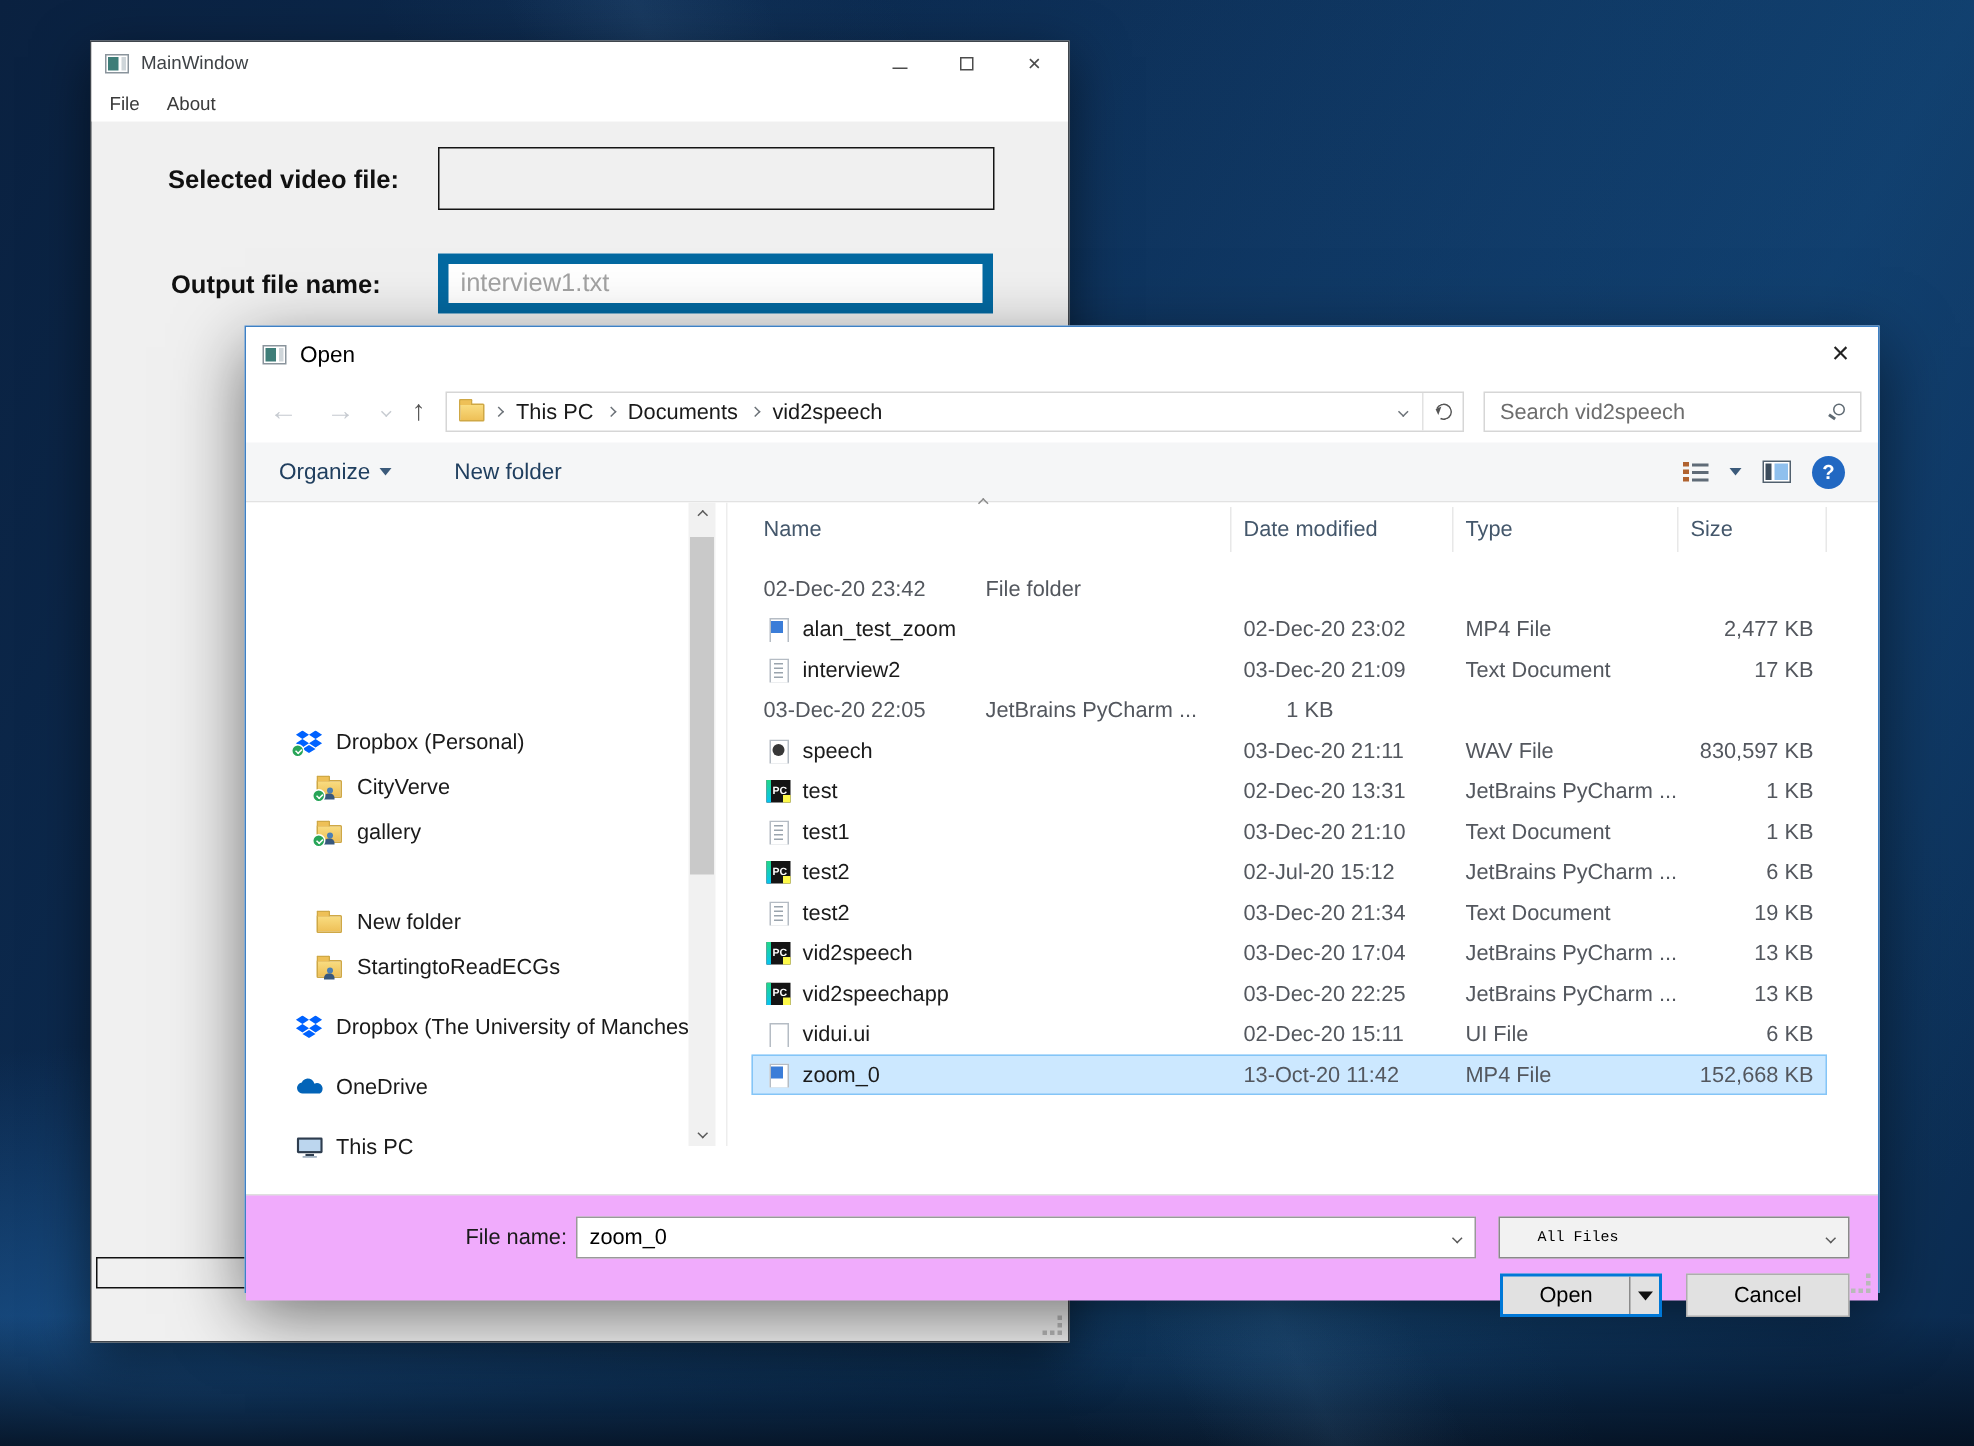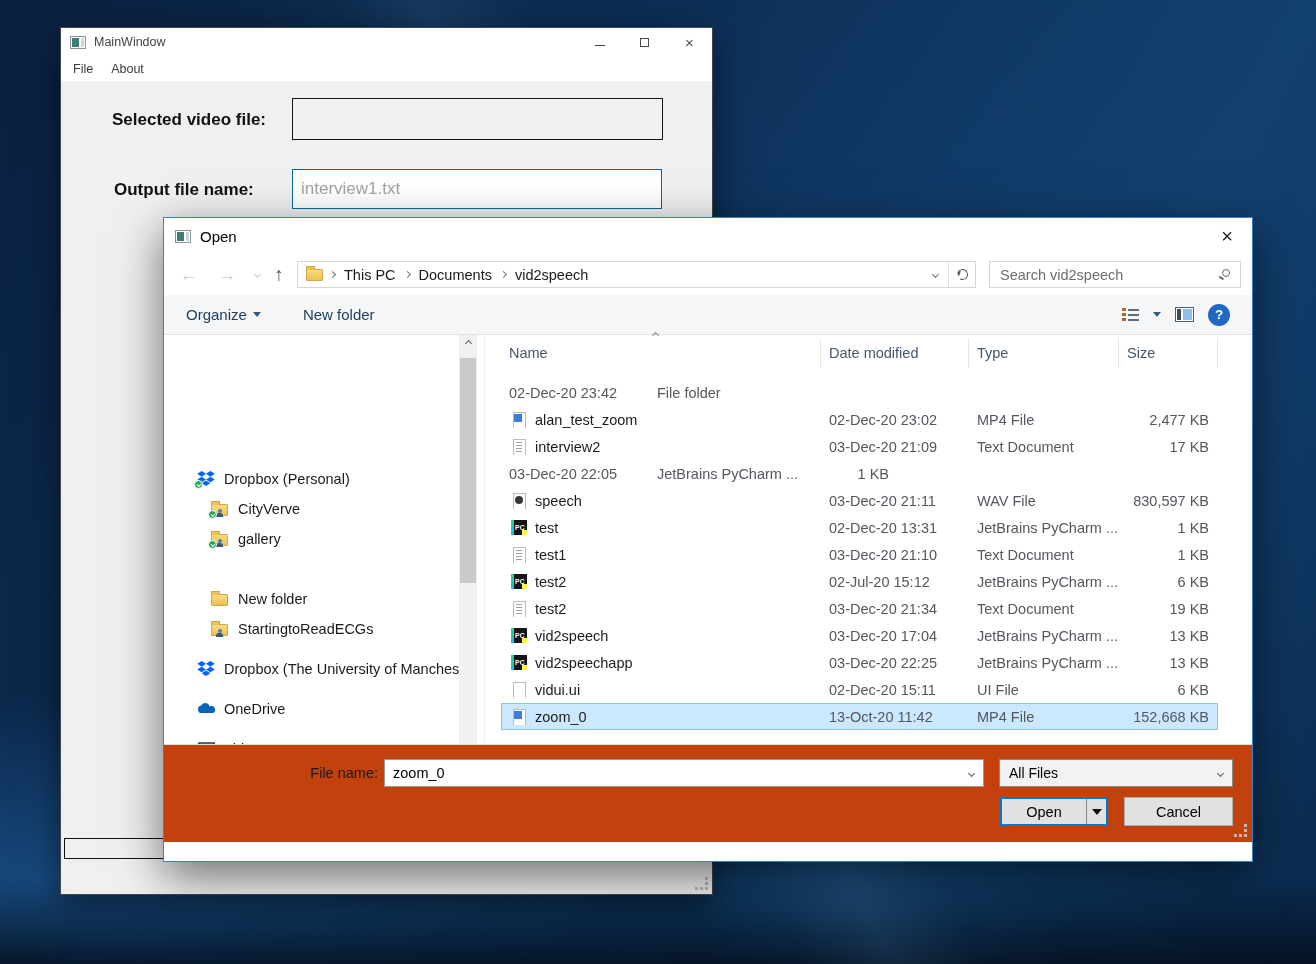--- a/index.html
+++ b/index.html
@@ -27,21 +27,21 @@
   .glyph-min{display:inline-block;width:10px;border-bottom:1px solid #4c4c4c;height:1px;margin-top:6px;}
   .glyph-max{display:inline-block;width:9px;height:9px;border:1px solid #4c4c4c;}
   .glyph-close{font-size:15px;line-height:1;}
   .w-menubar{position:absolute;left:0;top:28px;width:100%;height:25px;background:#fff;display:flex;align-items:center;gap:18px;padding-left:12px;}
   .w-menu-item{font-size:12.5px;color:#3a3a3a;}
   .w-body-label{position:absolute;font-size:17px;font-weight:700;color:#111;}
   .lbl-video{left:51px;top:82px;}
   .lbl-output{left:53px;top:152px;}
   .box-selected{position:absolute;left:231px;top:70px;width:371px;height:42px;background:#f0f0f0;border:1px solid #141414;}
   .box-output{position:absolute;left:231px;top:141px;width:370px;height:40px;}
-  .box-output input{width:100%;height:100%;border:1px solid #0369a1;background:#fff;font-family:"Liberation Sans",sans-serif;font-size:17px;padding:0 8px;color:#333;}
+  .box-output input{width:100%;height:100%;border:7px solid #0369a1;background:#fff;font-family:"Liberation Sans",sans-serif;font-size:17px;padding:0 8px;color:#333;}
   .box-output input::placeholder{color:#a3a3a3;opacity:1;}
   .box-bottom{position:absolute;left:3px;top:810px;width:330px;height:21px;background:#f0f0f0;border:1px solid #111;}
   .grip{position:absolute;width:12px;height:12px;}
   .grip i{position:absolute;width:3px;height:3px;background:#b9b9b9;}
   .grip i:nth-child(1){right:0;bottom:0;} .grip i:nth-child(2){right:5px;bottom:0;}
   .grip i:nth-child(3){right:0;bottom:5px;} .grip i:nth-child(4){right:10px;bottom:0;}
   .grip i:nth-child(5){right:0;bottom:10px;}
   .w-grip{right:4px;bottom:4px;}
 
   
@@ -90,21 +90,21 @@
   .icon-details b:nth-child(4){top:1px;} .icon-details b:nth-child(5){top:6px;} .icon-details b:nth-child(6){top:11px;}
   .icon-pane{width:19px;height:15px;border:1px solid #51606e;position:relative;background:#fff;}
   .icon-pane:before{content:"";position:absolute;left:1px;top:1px;width:4px;height:11px;background:#3c4c5c;}
   .icon-pane:after{content:"";position:absolute;right:1px;top:1px;width:9px;height:11px;background:#8fc0ee;}
   .help-btn{width:22px;height:22px;border-radius:50%;background:#2168c2;color:#fff;font-size:13.5px;font-weight:700;display:flex;align-items:center;justify-content:center;}
 
   .d-content{position:absolute;left:0;top:117px;width:100%;height:429px;background:#fff;}
   .pane-divider{position:absolute;left:320px;top:0;width:1px;height:429px;background:#ededed;}
 
   
-  .tree{position:absolute;left:0;top:0;width:295px;height:429px;overflow:hidden;}
+  .tree{position:absolute;left:0;top:16px;width:295px;height:429px;overflow:hidden;}
   .titem{position:absolute;height:30px;display:flex;align-items:center;width:295px;white-space:nowrap;overflow:hidden;}
   .titem .tlabel{font-size:14.5px;color:#1a1a1a;margin-left:8px;}
   .ind0{padding-left:33px;} .ind1{padding-left:47px;}
   .tico{position:relative;width:19px;height:16px;flex:0 0 19px;}
 
   .sfold{position:absolute;left:0;bottom:1px;width:17px;height:12px;background:linear-gradient(#f9dc80,#eec057);border:1px solid #cfa845;border-radius:1px;}
   .sfold:before{content:"";position:absolute;top:-4px;left:-1px;width:7px;height:3px;background:#eec familiar;background:#eec057;border:1px solid #cfa845;border-bottom:none;border-radius:1px 1px 0 0;}
   .person{position:absolute;left:5px;bottom:0;width:7px;height:8px;}
   .person:before{content:"";position:absolute;left:1.5px;top:0;width:4px;height:4px;border-radius:50%;background:#4b7fb5;}
   .person:after{content:"";position:absolute;left:0;bottom:0;width:7px;height:4px;border-radius:3px 3px 0 0;background:#37577c;}
@@ -139,27 +139,27 @@
   .fi-mp4:after{content:"";position:absolute;left:3px;top:2px;width:8px;height:8px;background:#3b7dd8;}
   .fi-mp4 i{position:absolute;left:6px;top:4.5px;width:0;height:0;border-top:2px solid transparent;border-bottom:2px solid transparent;border-left:3px solid #fff;}
   .fi-wav:after{content:"";position:absolute;left:3.5px;top:3px;width:8px;height:8px;border-radius:50%;background:#373737;}
   .fi-wav i{position:absolute;left:6px;top:5.5px;width:3px;height:3px;border-radius:50%;background:#e87d2b;}
   .fi-pyc{background:#141414;width:15px;height:15px;}
   .fi-pyc:before{content:"";position:absolute;left:0;top:0;width:3px;height:15px;background:linear-gradient(#21d789,#07c3f2);}
   .fi-pyc:after{content:"";position:absolute;right:0;bottom:0;width:5px;height:5px;background:#fcf84a;}
   .fi-pyc i{position:absolute;left:4px;top:3.5px;font-style:normal;font-weight:700;font-size:7px;color:#fff;font-family:"Liberation Sans",sans-serif;}
 
   
-  .d-footer{position:absolute;left:0;top:526px;width:100%;height:98px;background:#c2410c;border-top:1px solid #dfdfdf;}
+  .d-footer{position:absolute;left:0;top:578px;width:100%;height:71px;background:#f0abfc;border-top:1px solid #dfdfdf;}
   .fn-label{position:absolute;left:120px;top:20px;width:94px;text-align:right;font-size:14.5px;color:#1a1a1a;}
   .fn-combo{position:absolute;left:220px;top:14px;width:600px;height:28px;border:1px solid #999;background:#fff;}
   .fn-combo input{width:560px;height:100%;border:none;outline:none;font-family:"Liberation Sans",sans-serif;font-size:14.5px;padding-left:8px;color:#000;background:transparent;}
   .combo-chev{position:absolute;right:9px;top:11px;color:#5a5a5a;}
   .ft-combo{position:absolute;left:835px;top:14px;width:234px;height:28px;border:1px solid #8a8a8a;background:#f2f2f2;display:flex;align-items:center;}
-  .ft-combo span{font-size:14px;color:#000;margin-left:9px;}
+  .ft-combo span{font-size:10px;color:#000;margin-left:25px;font-family:Liberation Mono, monospace;}
   .btn-open{position:absolute;left:836px;top:52px;width:108px;height:29px;background:#e1e1e1;border:2px solid #0078d7;display:flex;}
   .btn-open .main{flex:1;display:flex;align-items:center;justify-content:center;font-size:14.5px;color:#000;}
   .btn-open .split{width:20px;border-left:1px solid #8a8a8a;display:flex;align-items:center;justify-content:center;}
   .tri-down{width:0;height:0;border-left:5px solid transparent;border-right:5px solid transparent;border-top:6px solid #111;}
   .btn-cancel{position:absolute;left:960px;top:52px;width:109px;height:29px;background:#e1e1e1;border:1px solid #adadad;display:flex;align-items:center;justify-content:center;font-size:14.5px;color:#000;}
   .d-grip{right:5px;bottom:5px;}
 </style>
 </head>
 <body>
 

